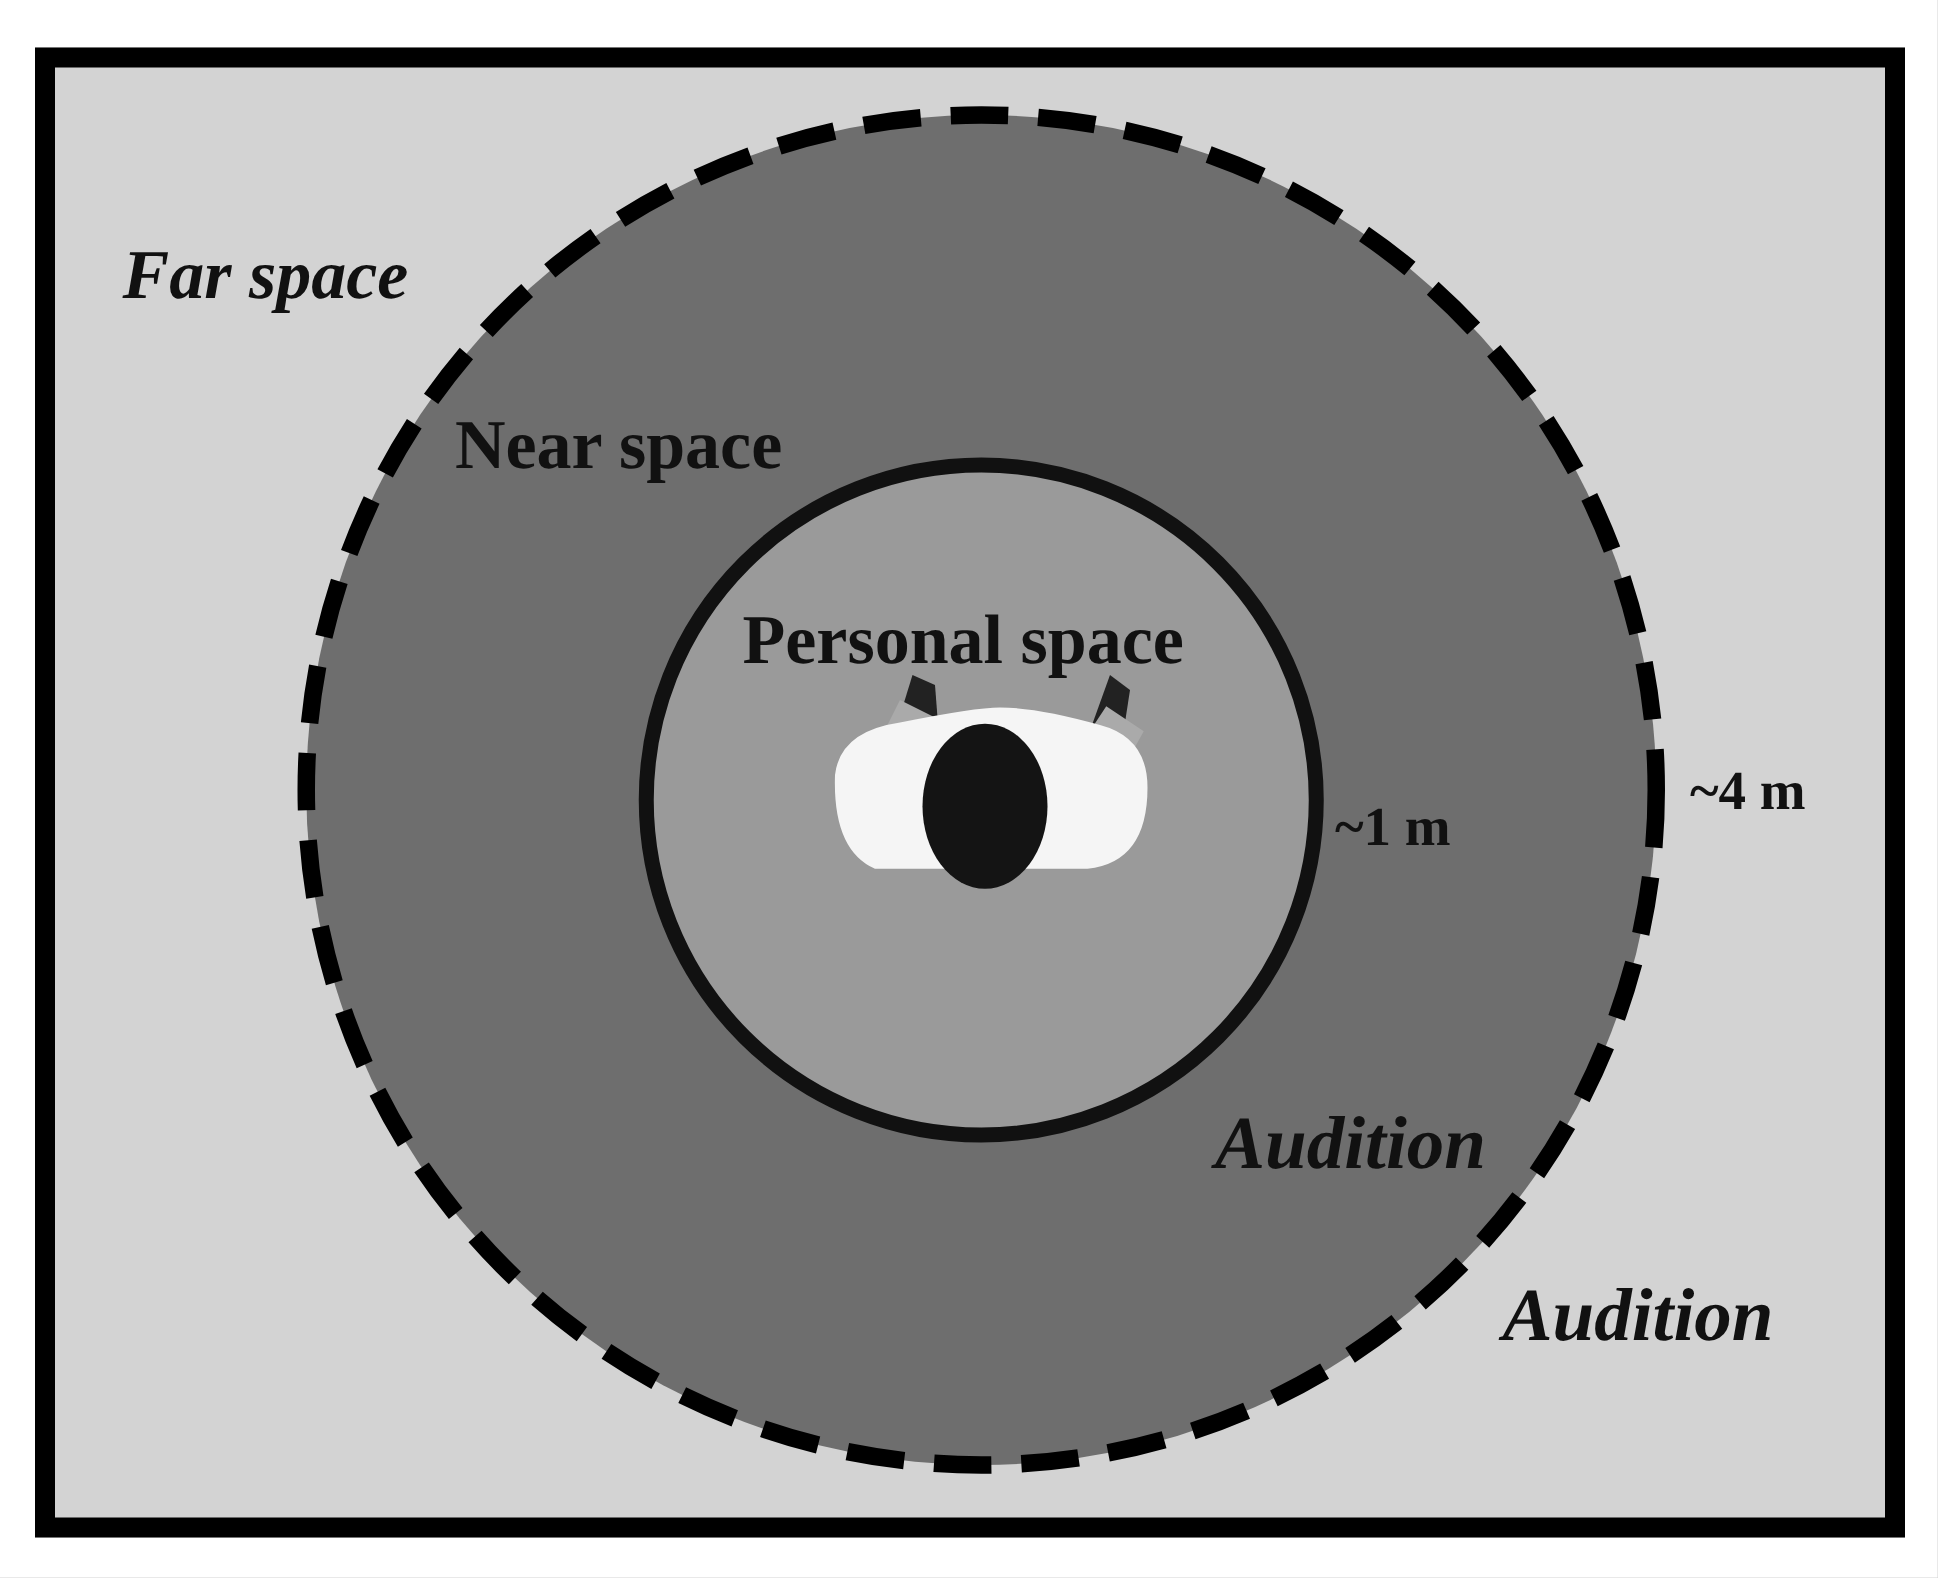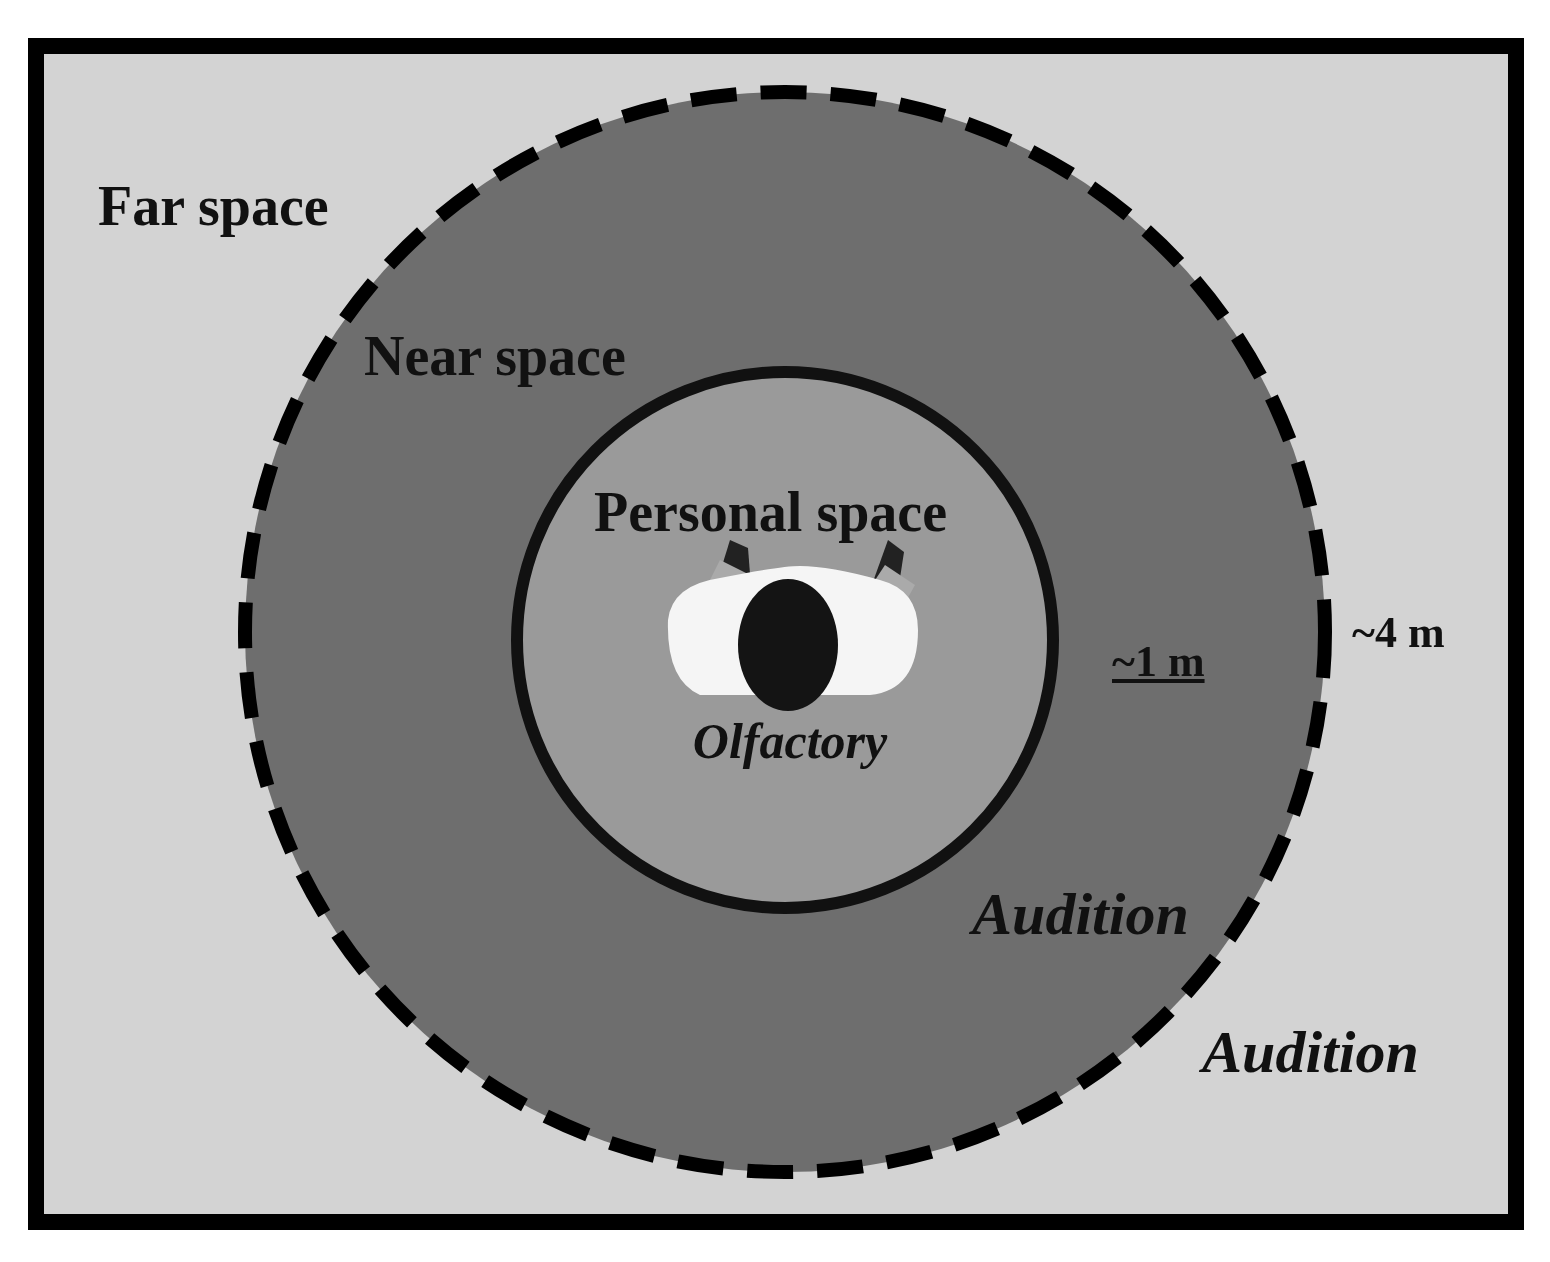--- a/index.html
+++ b/index.html
@@ -49,25 +49,24 @@
     <path d="M870 590 L888 540 L904 552 L896 604 Z" fill="#222"></path>
     <path d="M862 600 L885 565 L915 585 L900 612 Z" fill="#aaa"></path>
 
     <path d="M668 620 Q672 585 720 578 Q780 566 800 566 Q830 566 880 580 Q918 590 918 630
              Q918 690 870 695 L700 695 Q666 680 668 620 Z" fill="#f5f5f5"></path>
 
     <ellipse cx="788" cy="645" rx="50" ry="66" fill="#141414"></ellipse>
   </g>
 </svg>
 
-<div class="lbl region-lbl" style="left:98px; top:178px;">Far space</div>
+<div class="lbl region-lbl" style="left:98px; top:192px;font-style:italic;">Far space</div>
 <div class="lbl region-lbl" style="left:364px; top:328px;">Near space</div>
 <div class="lbl region-lbl" style="left:594px; top:484px;">Personal space</div>
 
-<div class="lbl dist-lbl" style="left:1112px; top:640px;text-decoration:underline;">~1 m</div>
+<div class="lbl dist-lbl" style="left:1068px; top:640px;">~1 m</div>
 <div class="lbl dist-lbl" style="left:1352px; top:611px;">~4 m</div>
 
 <div class="sense-stack">
-  <div>Olfactory</div>
 </div>
 
 <div class="lbl sense-lbl" style="left:972px; top:884px;">Audition</div>
 <div class="lbl sense-lbl" style="left:1202px; top:1022px;">Audition</div>
 
 </body></html>

